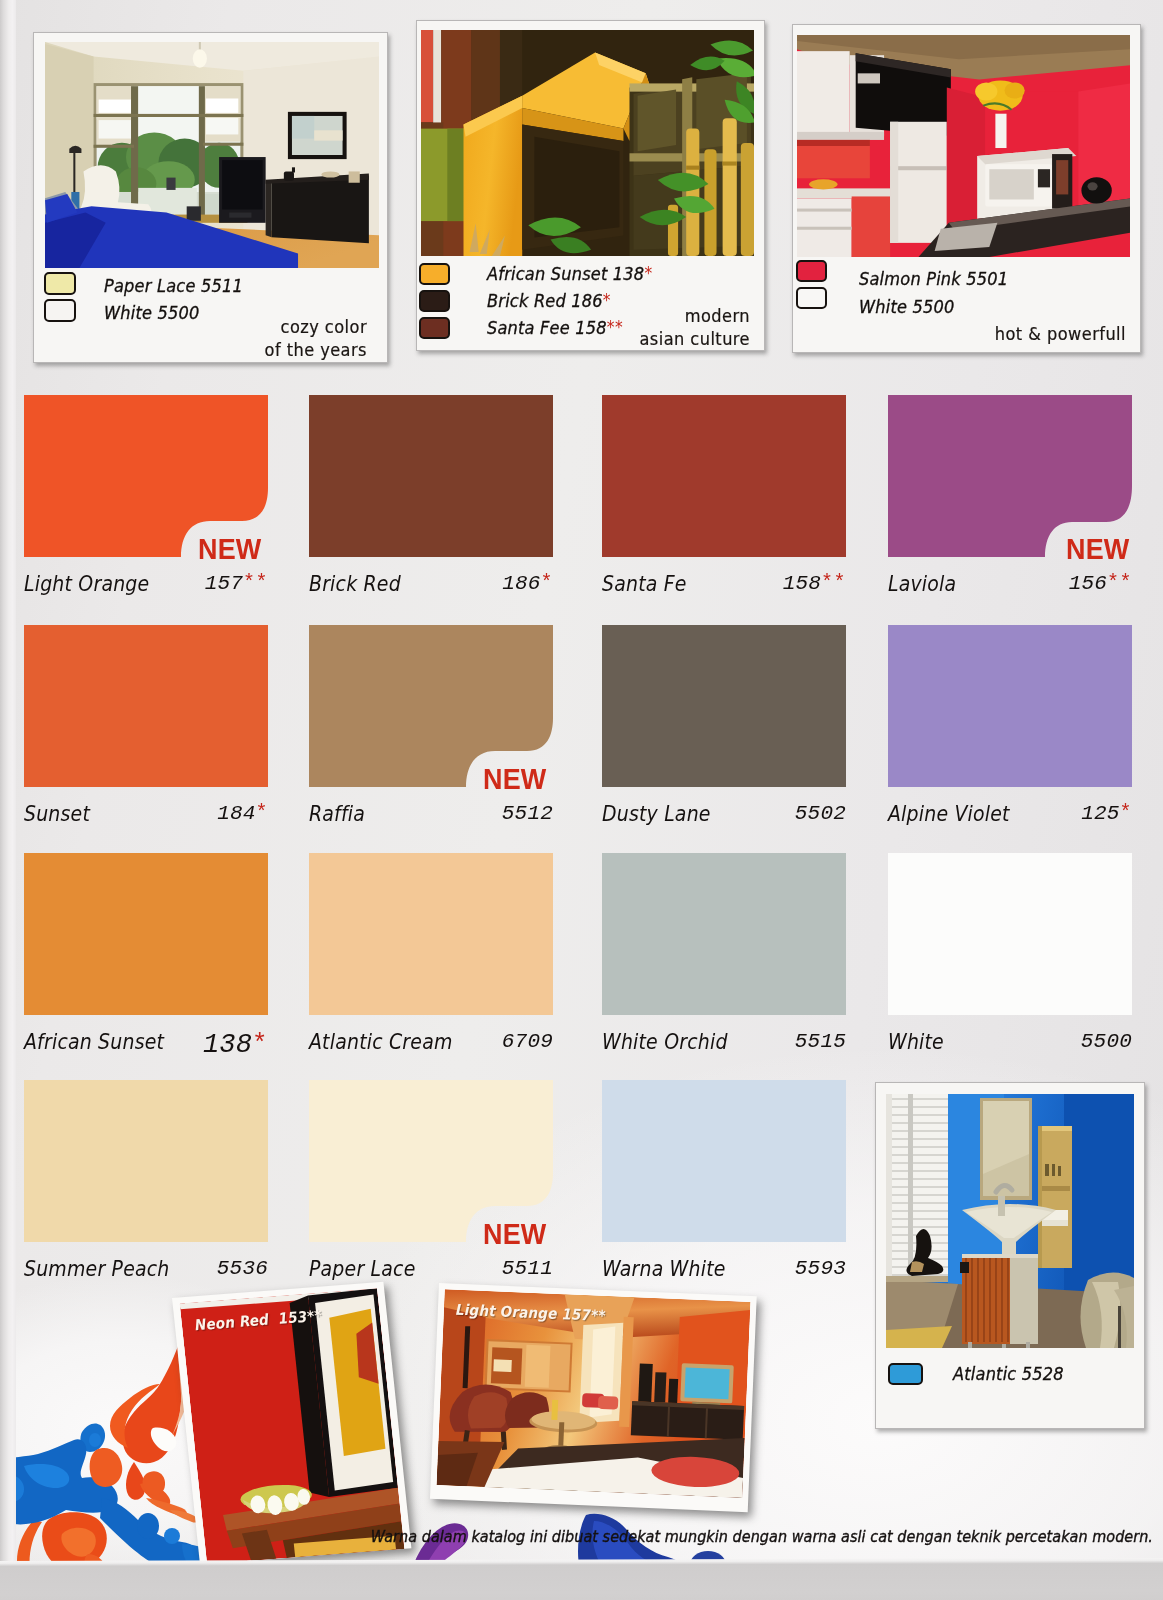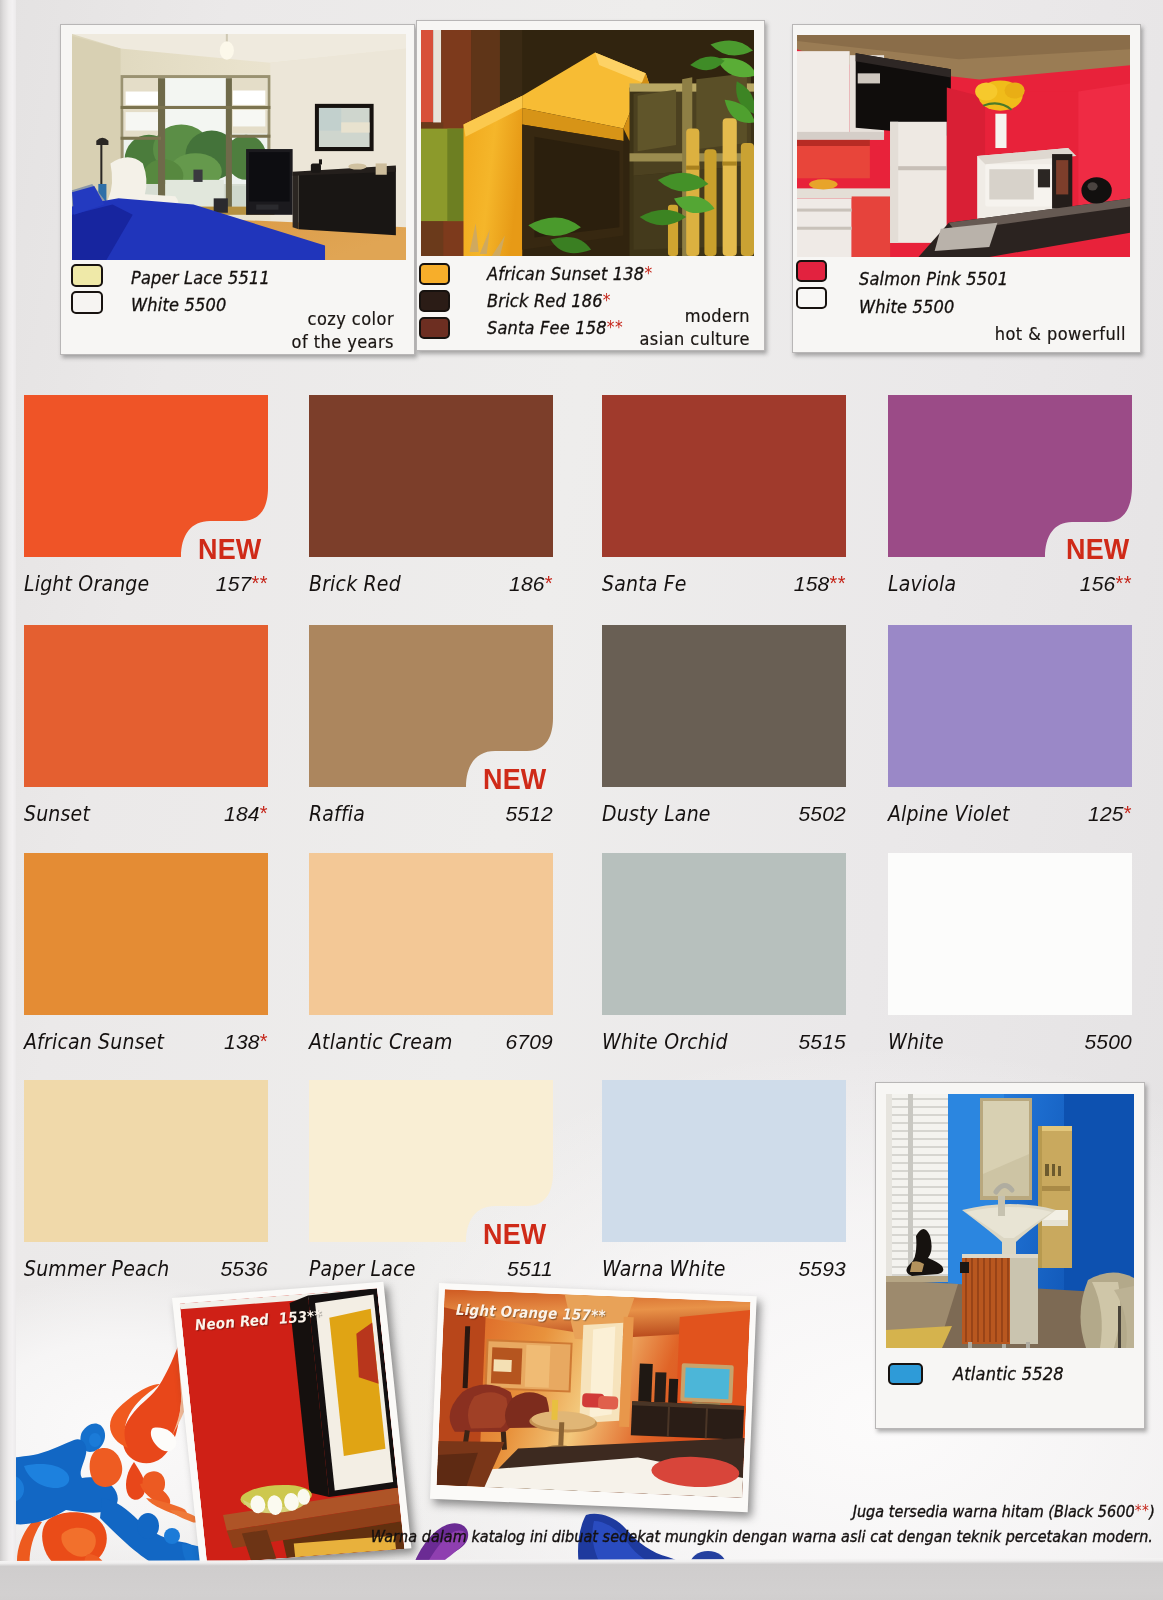--- a/index.html
+++ b/index.html
@@ -21,35 +21,35 @@
         font-size:.95em;letter-spacing:.5px;position:relative;top:-1px;}
   .tagline{position:absolute;font-family:"DejaVu Sans Condensed","DejaVu Sans",sans-serif;
            color:#1a1512;white-space:pre;line-height:1.3;letter-spacing:.45px;
            -webkit-text-stroke:.2px #1a1512;}
 
   
   .sw{position:absolute;}
   .swname{position:absolute;font-family:"DejaVu Sans Condensed","DejaVu Sans",sans-serif;
           font-style:italic;font-weight:400;color:#151110;
           white-space:nowrap;letter-spacing:.2px;}
-  .swcode{position:absolute;font-family:Liberation Sans, sans-serif;
+  .swcode{position:absolute;font-family:Liberation Mono, monospace;
           font-style:italic;font-weight:400;color:#151110;
           white-space:nowrap;letter-spacing:.2px;}
   .newtag{position:absolute;font-family:"Liberation Sans",sans-serif;color:#cf2a18;
           font-weight:700;font-style:normal;letter-spacing:.2px;}
 </style>
 </head>
 <body>
 
 <div id="page">
 
   <div class="abs" style="left:0;top:0;width:1163px;height:1600px;pointer-events:none;
               background:radial-gradient(ellipse 760px 520px at 880px 1420px,rgba(253,252,252,.95) 0%,rgba(250,249,249,.7) 40%,rgba(250,249,249,0) 72%);"></div>
 
-  <div class="pcard" id="card1" style="left:33px;top:24px;width:353px;height:329px;margin-left:27px;">
+  <div class="pcard" id="card1" style="left:33px;top:32px;width:353px;height:329px;">
     <div class="photo" style="left:11px;top:9px;width:334px;height:226px;">
       <svg width="334" height="226" viewBox="0 0 330 220" preserveAspectRatio="none">
         <defs>
           <linearGradient id="cz_wall" x1="0" y1="0" x2="1" y2="0">
             <stop offset="0" stop-color="#ddd6bb"></stop>
               <stop offset="0.5" stop-color="#e9e2cc"></stop>
             <stop offset="1" stop-color="#efe9db"></stop>
           </linearGradient>
           <linearGradient id="cz_floor" x1="0" y1="0" x2="1" y2="0.4">
             <stop offset="0" stop-color="#d8953f"></stop>
@@ -328,21 +328,21 @@
       <div class="swcode" style="left: 602px; top: 802px; width: 244px; font-size: 21px; text-align: right;"><span>5502</span><span class="star"></span></div>
       <div class="sw" style="left: 888px; top: 625px; width: 244px; height: 162px;"><svg width="244" height="162" viewBox="0 0 244 162">
           <path d="M0,0 H244 V162 H0 Z" fill="#9a88c7"></path>
         </svg></div>
       <div class="swname" style="left: 888px; top: 802px; font-size: 21px;">Alpine Violet</div>
       <div class="swcode" style="left: 888px; top: 802px; width: 244px; font-size: 21px; text-align: right;"><span>125</span><span class="star">*</span></div>
       <div class="sw" style="left: 24px; top: 853px; width: 244px; height: 162px;"><svg width="244" height="162" viewBox="0 0 244 162">
           <path d="M0,0 H244 V162 H0 Z" fill="#e48c34"></path>
         </svg></div>
       <div class="swname" style="left: 24px; top: 1030px; font-size: 21px;">African Sunset</div>
-      <div class="swcode" style="left: 24px; top: 1030px; width: 244px; font-size: 21px; text-align: right;"><span>138</span><span class="star">*</span></div>
+      <div class="swcode" style="left: 24px; top: 1030px; width: 244px; font-size: 27px; text-align: right;"><span>138</span><span class="star">*</span></div>
       <div class="sw" style="left: 309px; top: 853px; width: 244px; height: 162px;"><svg width="244" height="162" viewBox="0 0 244 162">
           <path d="M0,0 H244 V162 H0 Z" fill="#f3c896"></path>
         </svg></div>
       <div class="swname" style="left: 309px; top: 1030px; font-size: 21px;">Atlantic Cream</div>
       <div class="swcode" style="left: 309px; top: 1030px; width: 244px; font-size: 21px; text-align: right;"><span>6709</span><span class="star"></span></div>
       <div class="sw" style="left: 602px; top: 853px; width: 244px; height: 162px;"><svg width="244" height="162" viewBox="0 0 244 162">
           <path d="M0,0 H244 V162 H0 Z" fill="#b7c0bd"></path>
         </svg></div>
       <div class="swname" style="left: 602px; top: 1030px; font-size: 21px;">White Orchid</div>
       <div class="swcode" style="left: 602px; top: 1030px; width: 244px; font-size: 21px; text-align: right;"><span>5515</span><span class="star"></span></div>
@@ -641,23 +641,20 @@
   <div class="abs" style="left:390px;top:1495px;width:360px;height:75px;overflow:hidden;">
     <svg width="360" height="75" viewBox="0 0 360 75">
       <path d="M22 75 C26 60 38 40 52 32 C66 24 80 30 78 42 C76 54 60 58 50 66 C44 70 38 75 34 75 Z" fill="#6b2b94"></path>
       <path d="M34 75 C40 62 50 46 62 38 C70 33 78 36 76 44 C73 54 56 62 48 72 Z" fill="#8f3fb0"></path>
       <path d="M196 20 C208 16 226 22 236 34 C248 48 262 58 278 62 C292 66 300 75 300 75 L190 75 C186 58 188 34 196 20 Z" fill="#1e3a9e"></path>
       <path d="M204 26 C216 26 230 36 238 48 C246 60 258 68 272 72 L214 75 C204 60 200 42 204 26 Z" fill="#2a4cc0"></path>
       <ellipse cx="318" cy="70" rx="18" ry="14" fill="#24409f"></ellipse>
     </svg>
   </div>
 
-  <div class="abs" id="noteBlack" style="left:600px;top:1502px;width:555px;text-align:right;font-size:16px;font-style:italic;
-              font-weight:400;color:#151110;font-family:'DejaVu Sans Condensed','DejaVu Sans',sans-serif;
-              -webkit-text-stroke:.35px #151110;letter-spacing:.05px;"><span>Juga tersedia warna hitam (Black 5600</span><span class="star">**</span><span>)</span></div>
   <div class="abs" id="noteCat" style="left:12px;top:1527px;width:1141px;text-align:right;font-size:16px;font-style:italic;
               font-weight:400;color:#151110;font-family:'DejaVu Sans Condensed','DejaVu Sans',sans-serif;
               -webkit-text-stroke:.35px #151110;letter-spacing:.05px;">Warna dalam katalog ini dibuat sedekat mungkin dengan warna asli cat dengan teknik percetakan modern.</div>
 
   <div class="abs" style="left:0;top:0;width:16px;height:1600px;
               background:linear-gradient(90deg,#cdcbcb 0%,#dedcdc 22%,#efeded 55%,#f3f1f2 78%,#eceaeb 100%);"></div>
   <div class="abs" style="left:-10px;top:1561px;width:1190px;height:60px;
               background:linear-gradient(180deg,#f5f4f4 0%,#efeeee 4%,#cfcdcd 9%,#d2d0d0 55%,#cdcbcb 100%);
               transform:rotate(-.15deg);transform-origin:left top;"></div>
 

